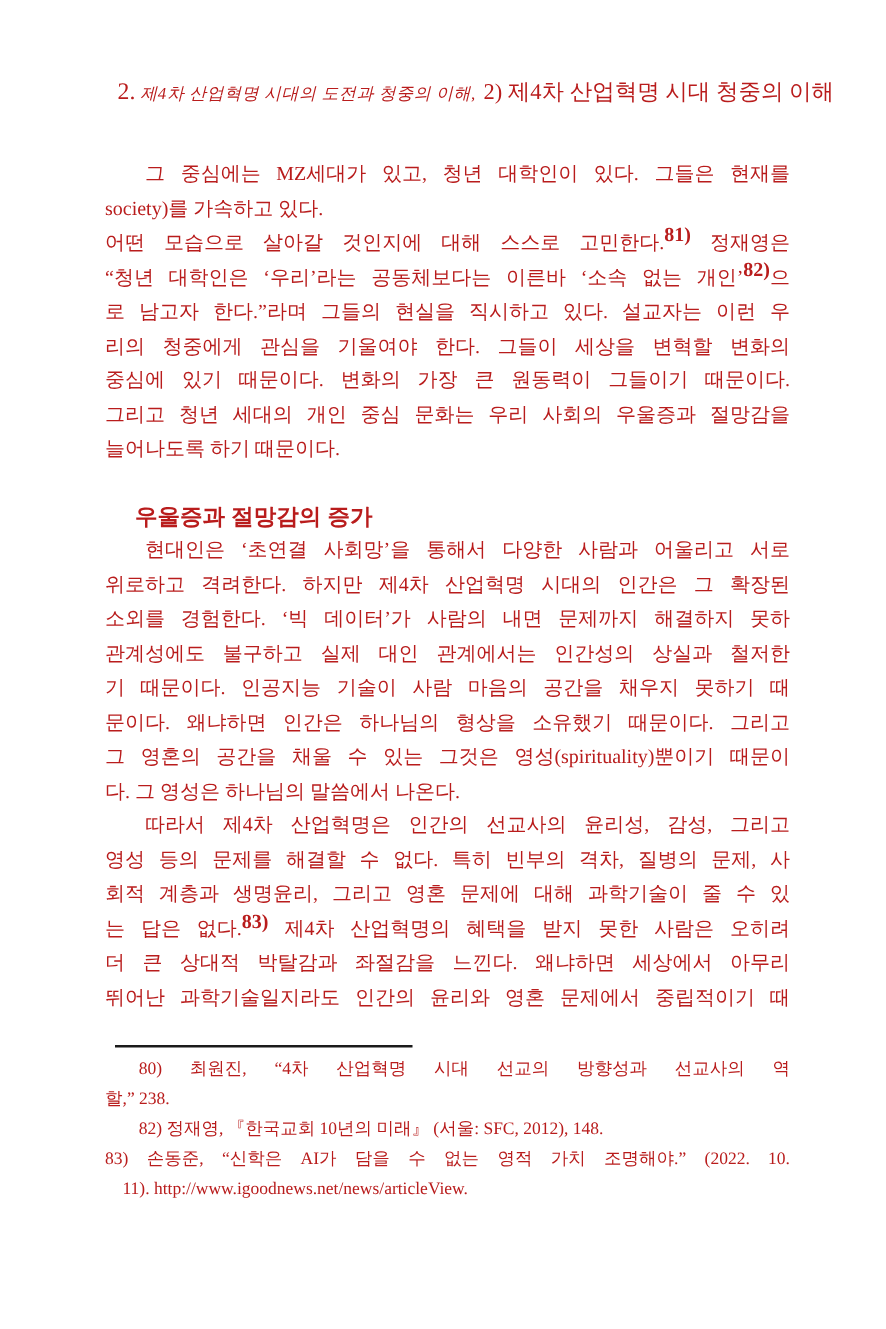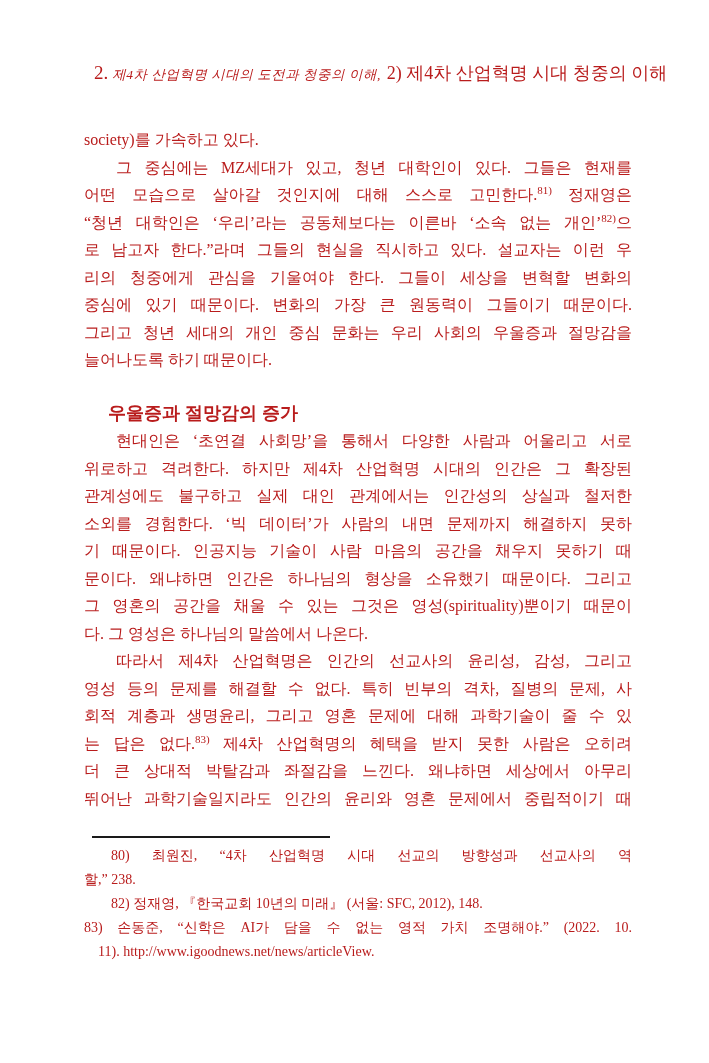--- a/index.html
+++ b/index.html
@@ -16,21 +16,21 @@
   .hdr .hscript{font-size:13.5px;font-style:italic;letter-spacing:0.5px;margin:0 6px 0 4px;}
   .hdr .hsec{font-size:18px;}
   
   .bodyblock{margin-top:36px;}
   .bl{
     font-size:16px;line-height:27.5px;height:27.5px;overflow:hidden;
     text-align:justify;text-align-last:justify;word-break:keep-all;
   }
   .bl.short{text-align-last:left;}
   .bl.ind{text-indent:32px;}
-  sup.fnref{font-size:11px;line-height:0;vertical-align:6px;}
+  sup.fnref{font-size:16px;line-height:0;vertical-align:6px;font-weight:bold;}
   
   .sec-heading{
     margin-top:26px;line-height:27.5px;height:27.5px;padding-left:24px;
     font-family:"Liberation Sans","DejaVu Sans",sans-serif;font-weight:700;font-size:18px;
   }
   
   .fnsep{margin-top:24px;margin-left:8px;width:238px;border-top:2px solid #1a1a1a;height:0;}
   .fnblock{margin-top:6px;}
   .fl{
     font-size:14px;line-height:24px;height:24px;overflow:hidden;
@@ -42,36 +42,36 @@
 </style>
 </head>
 <body>
 
 <div class="page">
   <div class="content">
 
     <div class="hdr"><span class="hnum">2.</span><span class="hscript">제4차 산업혁명 시대의 도전과 청중의 이해,</span><span class="hsec">2) 제4차 산업혁명 시대 청중의 이해</span></div>
 
     <div class="bodyblock">
+      <div class="bl ind">그 중심에는 MZ세대가 있고, 청년 대학인이 있다. 그들은 현재를</div>
       <div class="bl short">society)를 가속하고 있다.</div>
-      <div class="bl ind">그 중심에는 MZ세대가 있고, 청년 대학인이 있다. 그들은 현재를</div>
       <div class="bl"><span>어떤 모습으로 살아갈 것인지에 대해 스스로 고민한다.</span><sup class="fnref">81)</sup><span> 정재영은</span></div>
       <div class="bl"><span>“청년 대학인은 ‘우리’라는 공동체보다는 이른바 ‘소속 없는 개인’</span><sup class="fnref">82)</sup><span>으</span></div>
       <div class="bl">로 남고자 한다.”라며 그들의 현실을 직시하고 있다. 설교자는 이런 우</div>
       <div class="bl">리의 청중에게 관심을 기울여야 한다. 그들이 세상을 변혁할 변화의</div>
       <div class="bl">중심에 있기 때문이다. 변화의 가장 큰 원동력이 그들이기 때문이다.</div>
       <div class="bl">그리고 청년 세대의 개인 중심 문화는 우리 사회의 우울증과 절망감을</div>
       <div class="bl short">늘어나도록 하기 때문이다.</div>
 
       <div class="sec-heading">우울증과 절망감의 증가</div>
 
       <div class="bl ind">현대인은 ‘초연결 사회망’을 통해서 다양한 사람과 어울리고 서로</div>
       <div class="bl">위로하고 격려한다. 하지만 제4차 산업혁명 시대의 인간은 그 확장된</div>
+      <div class="bl">소외를 경험한다. ‘빅 데이터’가 사람의 내면 문제까지 해결하지 못하</div>
       <div class="bl">관계성에도 불구하고 실제 대인 관계에서는 인간성의 상실과 철저한</div>
-      <div class="bl">소외를 경험한다. ‘빅 데이터’가 사람의 내면 문제까지 해결하지 못하</div>
       <div class="bl">기 때문이다. 인공지능 기술이 사람 마음의 공간을 채우지 못하기 때</div>
       <div class="bl">문이다. 왜냐하면 인간은 하나님의 형상을 소유했기 때문이다. 그리고</div>
       <div class="bl">그 영혼의 공간을 채울 수 있는 그것은 영성(spirituality)뿐이기 때문이</div>
       <div class="bl short">다. 그 영성은 하나님의 말씀에서 나온다.</div>
 
       <div class="bl ind">따라서 제4차 산업혁명은 인간의 선교사의 윤리성, 감성, 그리고</div>
       <div class="bl">영성 등의 문제를 해결할 수 없다. 특히 빈부의 격차, 질병의 문제, 사</div>
       <div class="bl">회적 계층과 생명윤리, 그리고 영혼 문제에 대해 과학기술이 줄 수 있</div>
       <div class="bl"><span>는 답은 없다.</span><sup class="fnref">83)</sup><span> 제4차 산업혁명의 혜택을 받지 못한 사람은 오히려</span></div>
       <div class="bl">더 큰 상대적 박탈감과 좌절감을 느낀다. 왜냐하면 세상에서 아무리</div>

